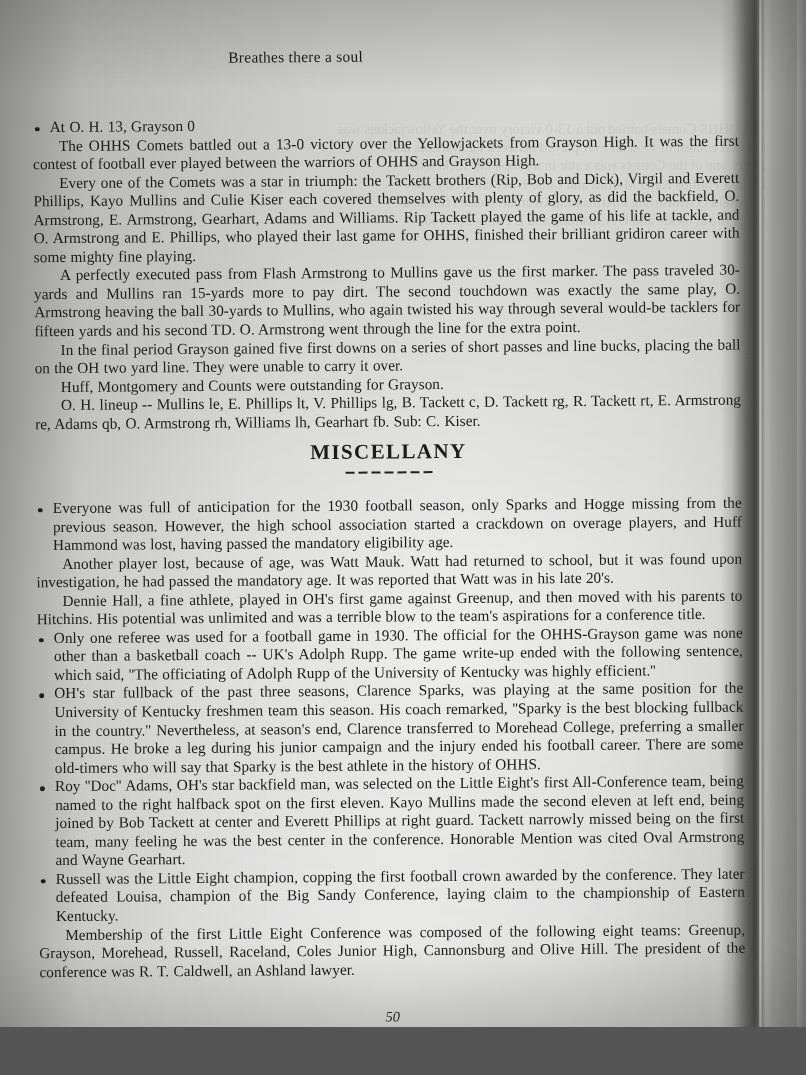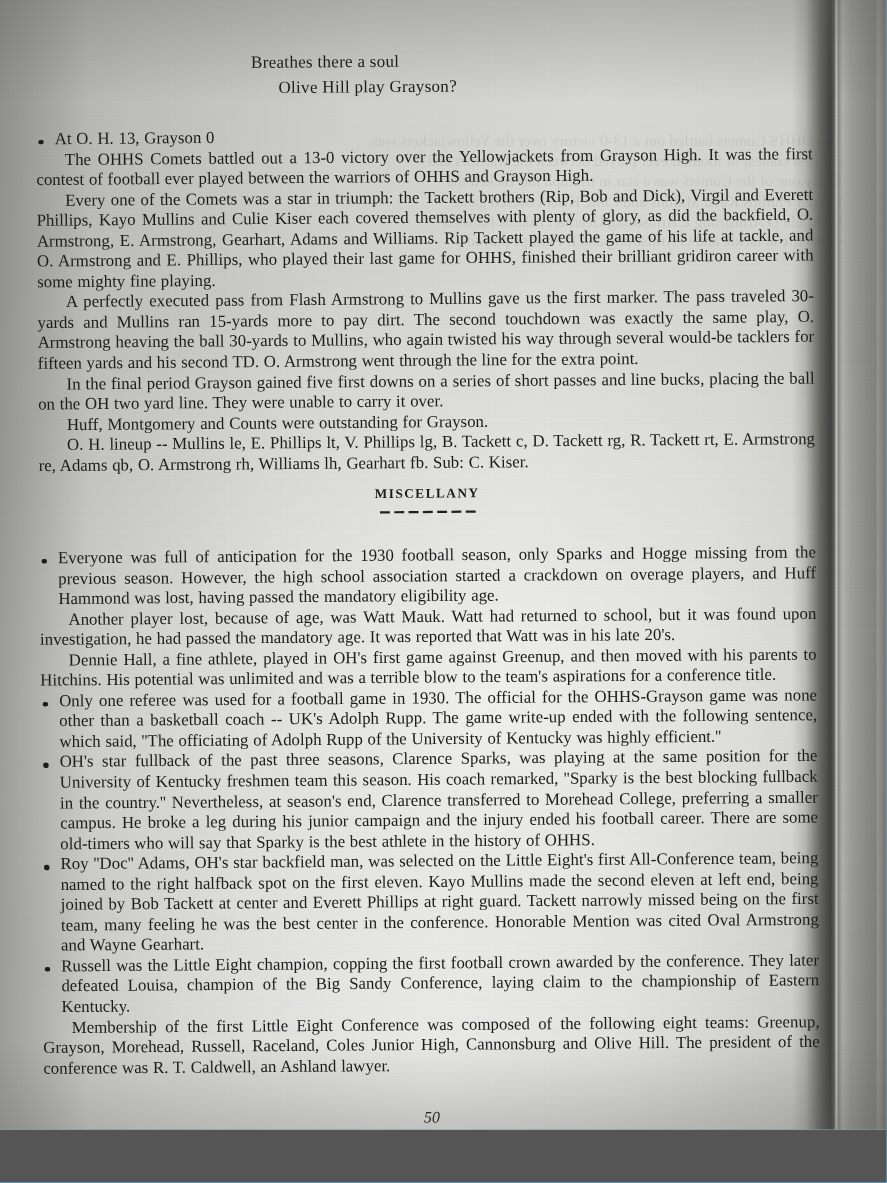--- a/index.html
+++ b/index.html
@@ -164,21 +164,21 @@
   .block-main { position: absolute; left: 0; top: 116px; width: 706px; }
 
   .heading-wrap {
     position: absolute;
     left: 0;
     top: 440px;
     width: 706px;
     text-align: center;
   }
   .heading {
-    font-size: 12px;
+    font-size: 21px;
     letter-spacing: 1.4px;
     display: inline-block;
     margin: 0;
   }
   .heading-rule {
     margin: 3px auto 0 auto;
     width: 86px;
     height: 10px;
     display: block;
     position: relative;
@@ -222,21 +222,20 @@
 
   <div id="gutter-shadow"></div>
   <div id="gutter-edge"></div>
   <div id="gutter-edge2"></div>
 
   <div id="content">
 
     <div class="verse-block">
       <div class="verse">
         <span class="vline">Breathes there a soul</span>
-        <span class="vline">      Olive Hill play Grayson?</span>
       </div>
     </div>
 
     <div class="block-main">
 
       <p class="bullet-para">
         <span class="bullet"></span><span>At O. H. 13, Grayson 0</span>
       </p>
 
       <p class="para">The OHHS Comets battled out a 13-0 victory over the Yellowjackets from Grayson High.  It was the first contest of football ever played between the warriors of OHHS and Grayson High.</p>

